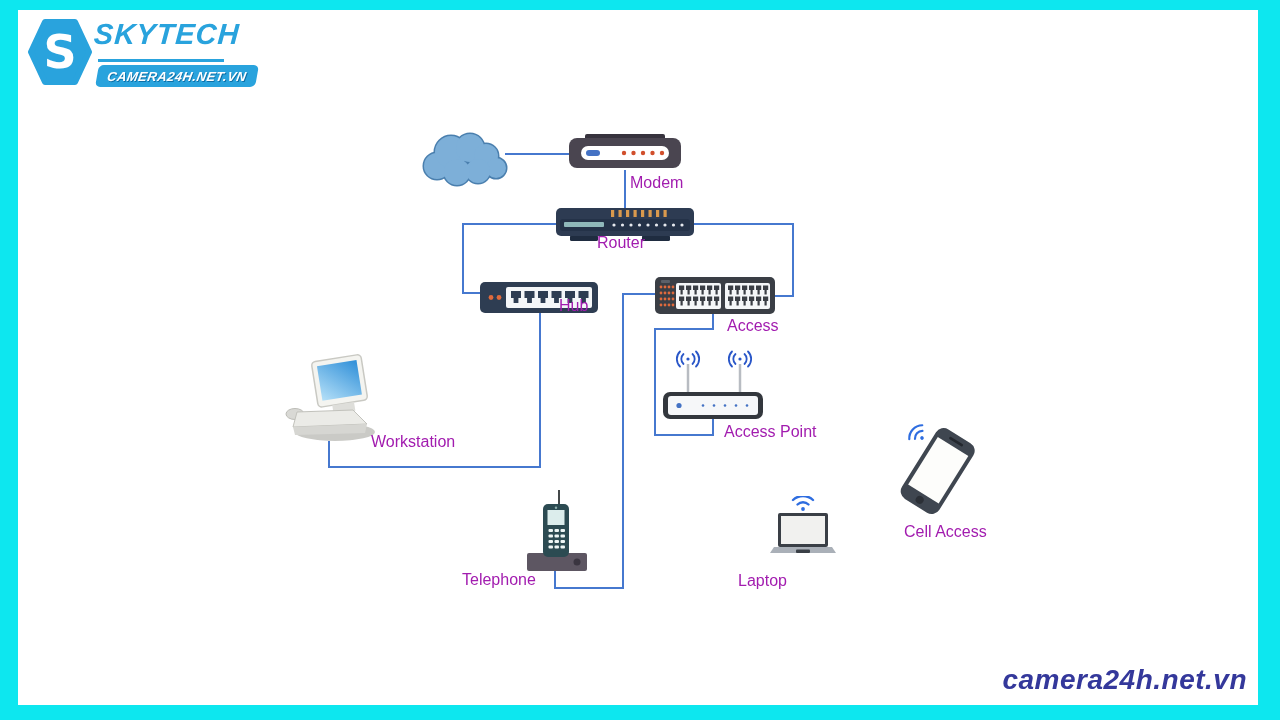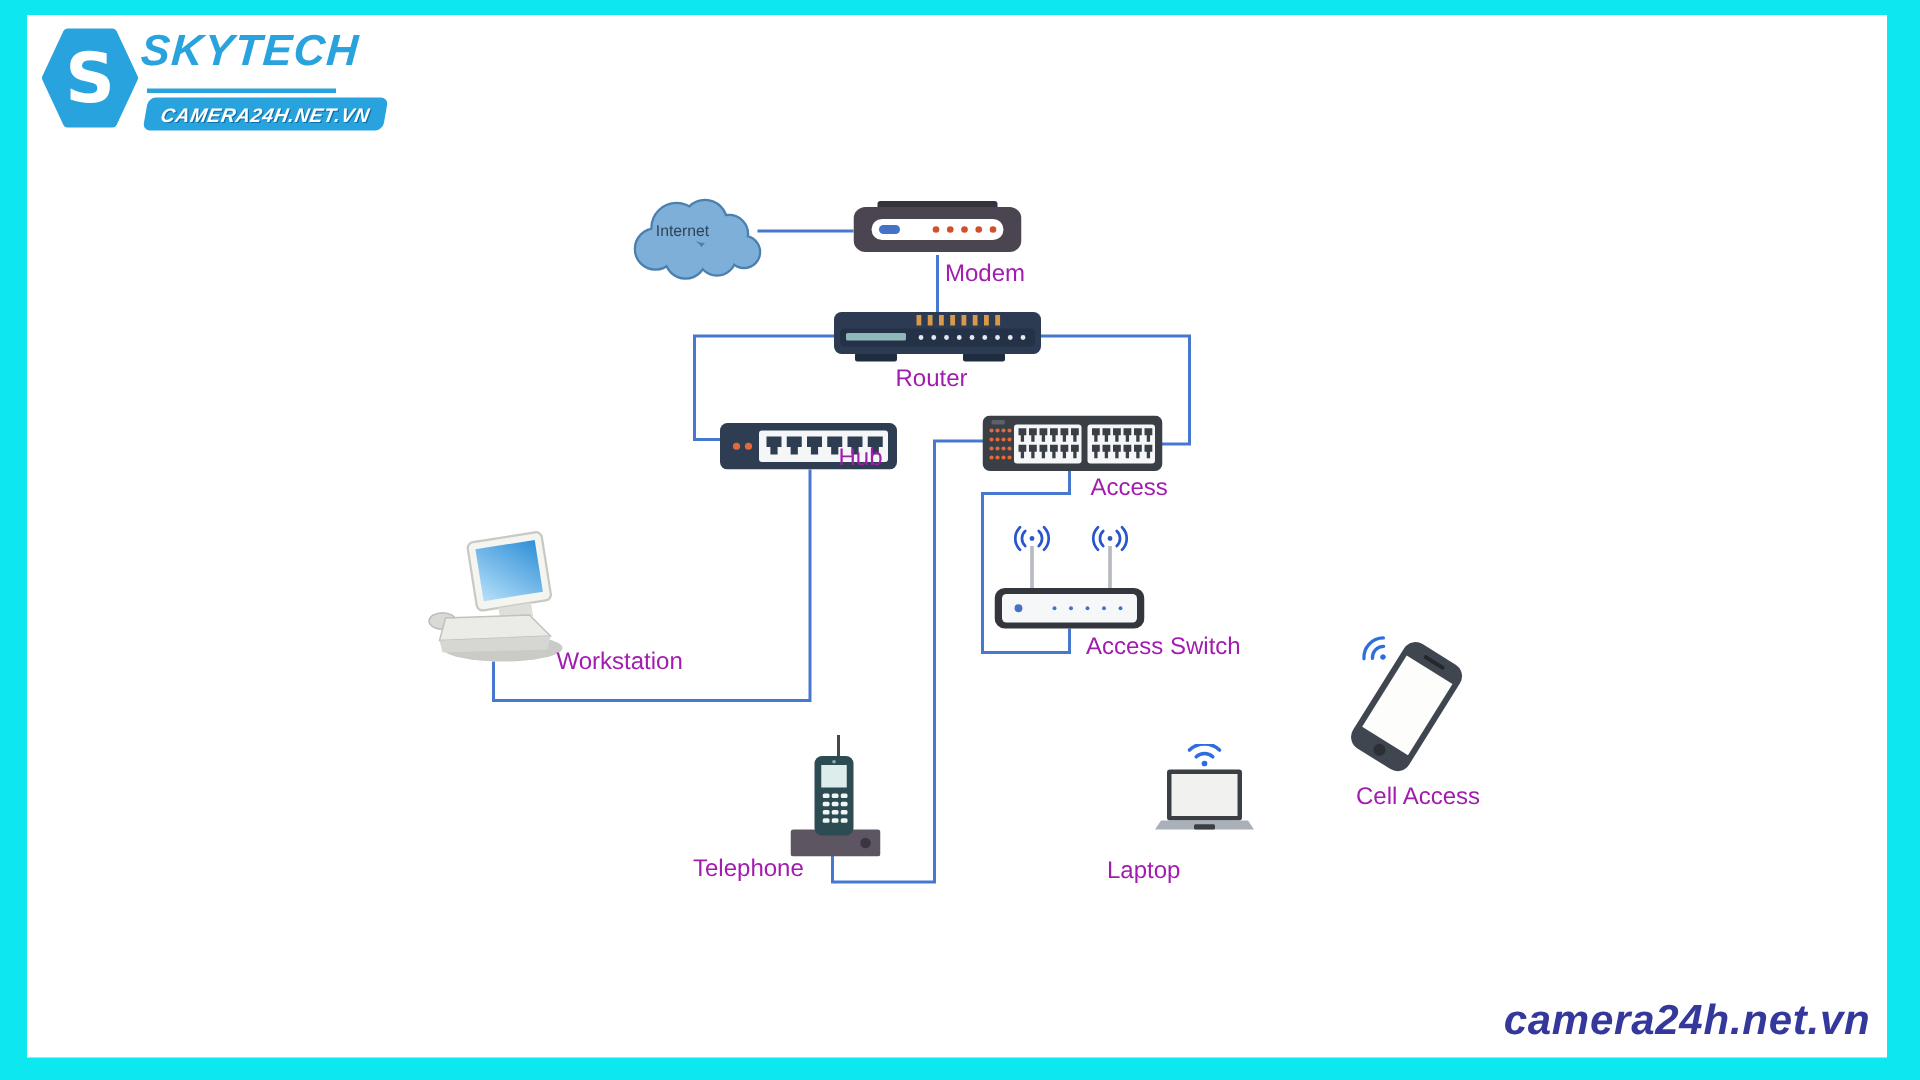--- a/index.html
+++ b/index.html
@@ -81,21 +81,20 @@
       <g fill="#7dafd8">
         <circle cx="24" cy="40" r="13"></circle>
           <circle cx="38" cy="26" r="16"></circle>
         <circle cx="57" cy="22" r="14"></circle>
           <circle cx="73" cy="30" r="12"></circle>
         <circle cx="83" cy="42" r="10"></circle>
           <circle cx="65" cy="45" r="12"></circle>
         <circle cx="44" cy="46" r="13"></circle>
       </g>
     </svg>
-    <div class="cloud-label">Internet</div>
   </div>
 
   <div class="node" style="left:569px;top:134px">
     <svg width="112" height="38" viewBox="0 0 112 38">
       <rect x="16" y="0" width="80" height="9" rx="2" fill="#37333d"></rect>
       <rect x="0" y="4" width="112" height="30" rx="8" fill="#4a4550"></rect>
       <rect x="12" y="12" width="88" height="14" rx="7" fill="#ffffff"></rect>
       <rect x="17" y="16" width="14" height="6" rx="3" fill="#4472c4"></rect>
       <g fill="#d14f2c">
         <circle cx="55" cy="19" r="2.2"></circle>
@@ -312,24 +311,24 @@
       <g transform="rotate(32 48 60)">
         <rect x="28" y="19" width="44" height="82" rx="9" fill="#3f4650"></rect>
         <rect x="32" y="31" width="36" height="56" fill="#fdfdfb"></rect>
         <rect x="42" y="24" width="16" height="2.6" rx="1.3" fill="#23272e"></rect>
         <circle cx="50" cy="94" r="4" fill="#2b2f36"></circle>
       </g>
     </svg>
   </div>
 
   <div class="label" style="left:630px;top:173px">Modem</div>
-  <div class="label" style="left:597px;top:243px">Router</div>
+  <div class="label" style="left:597px;top:233px">Router</div>
   <div class="label" style="left:559px;top:296px">Hub</div>
   <div class="label" style="left:727px;top:316px">Access</div>
   <div class="label" style="left:371px;top:432px">Workstation</div>
-  <div class="label" style="left:724px;top:422px">Access Switch</div>
+  <div class="label" style="left:724px;top:422px">Access Point</div>
   <div class="label" style="left:462px;top:570px">Telephone</div>
   <div class="label" style="left:738px;top:571px">Laptop</div>
   <div class="label" style="left:904px;top:522px">Cell Access</div>
 
   <div class="watermark">camera24h.net.vn</div>
 
 </div>
 
 </body></html>

